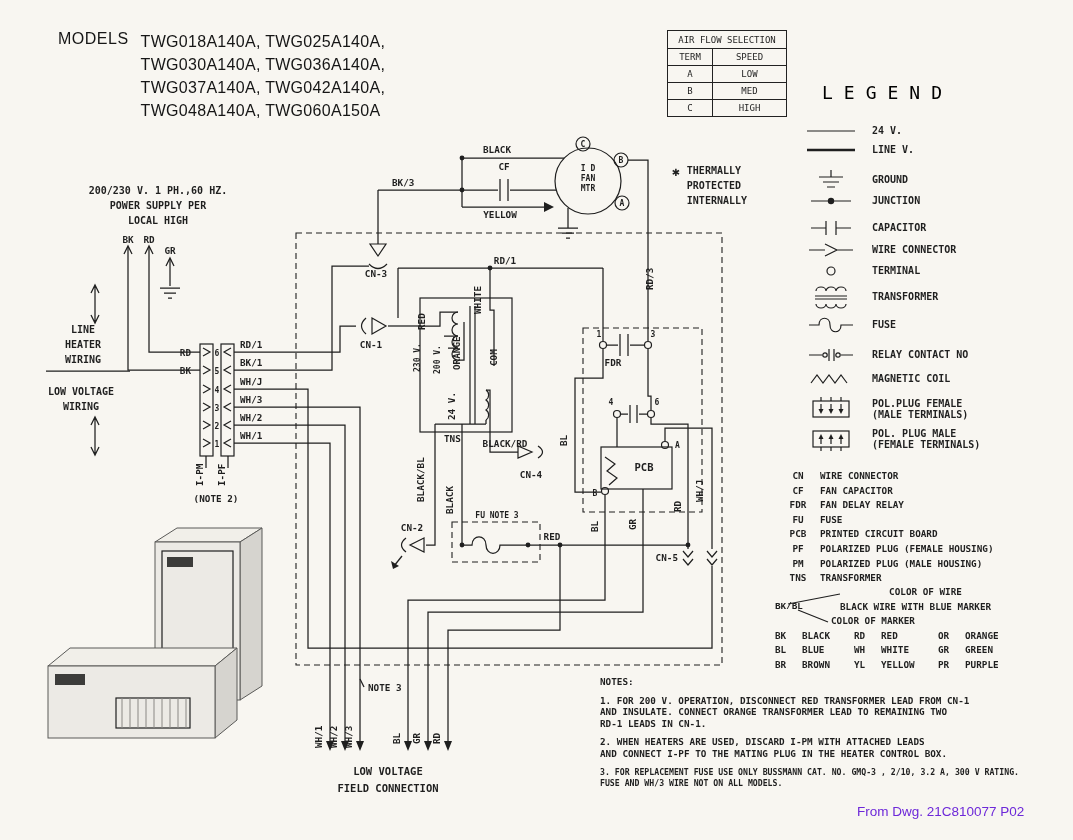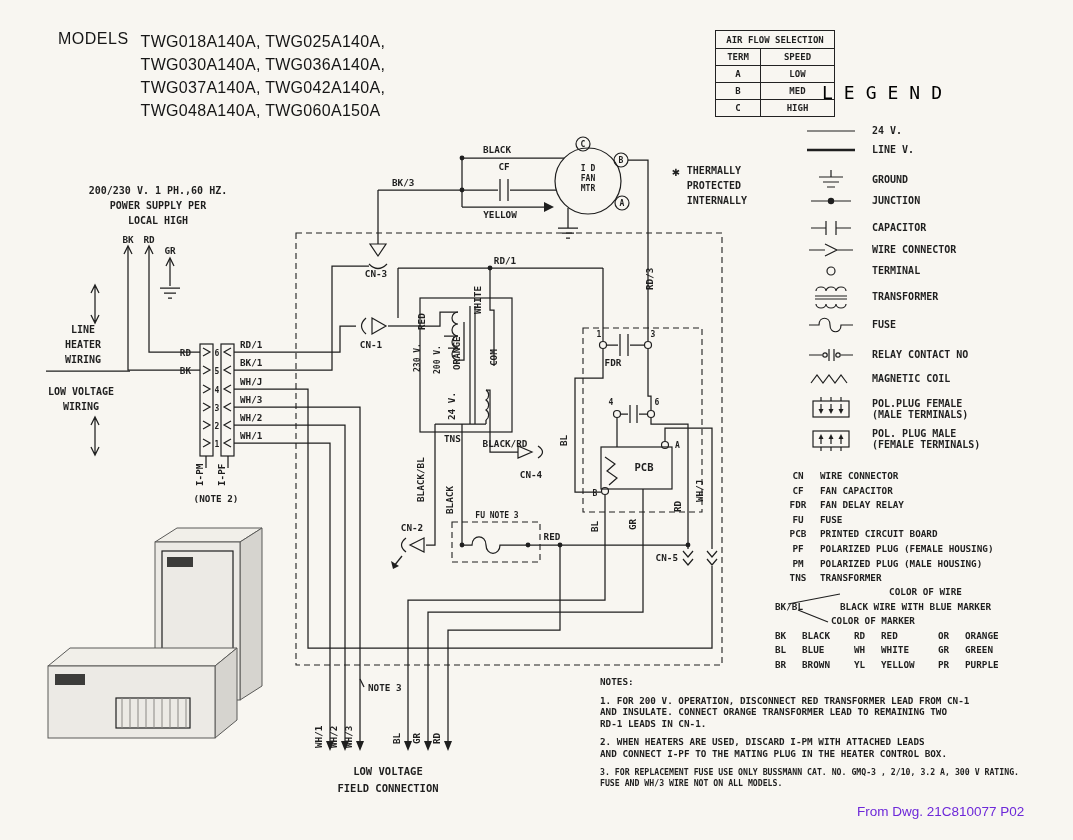--- a/index.html
+++ b/index.html
@@ -19,41 +19,41 @@
   .u-front{fill:#eceae5;stroke:#5a5a58;stroke-width:1;}
   .u-side{fill:#d6d4cf;stroke:#5a5a58;stroke-width:1;}
   .u-top{fill:#f1efe9;stroke:#5a5a58;stroke-width:1;}
   .u-line{stroke:#8a8884;stroke-width:1;fill:none;}
   .u-dark{fill:#3c3c3a;stroke:none;}
 
   .models{left:58px;top:30px;display:flex;font-family:"Liberation Sans",sans-serif;font-size:16px;color:#161616;}
   .models .m-label{margin-right:12px;letter-spacing:.5px;}
   .models .m-lines div{line-height:23px;letter-spacing:.3px;}
 
-  .airflow{left:667px;top:30px;width:118px;border:1.4px solid #222;font-size:9px;font-weight:bold;text-align:center;background:#f8f6f1;margin-left:48px;}
+  .airflow{left:667px;top:30px;width:118px;border:1.4px solid #222;font-size:9px;font-weight:normal;text-align:center;background:#f8f6f1;}
   .airflow .t{border-bottom:1.4px solid #222;padding:4px 0 3px;}
   .airflow .r{display:flex;border-bottom:1.4px solid #222;}
   .airflow .r:last-child{border-bottom:none;}
   .airflow .c1{width:44px;border-right:1.4px solid #222;padding:3px 0;}
   .airflow .c2{flex:1;padding:3px 0;}
 
   .legend-title{left:822px;top:82px;font-size:18px;letter-spacing:11px;color:#000000;}
 
   .legend{left:800px;top:122px;width:272px;height:348px;}
   .l-row{position:absolute;left:0;display:flex;align-items:center;}
   .l-sym{width:62px;display:flex;justify-content:center;}
   .l-lab{font-size:10px;font-weight:bold;margin-left:10px;line-height:11.5px;white-space:nowrap;}
 
   .abbr{left:776px;top:469px;font-size:9.3px;font-weight:bold;line-height:14.6px;white-space:nowrap;}
   .abbr .row{display:flex;}
   .abbr .a{width:44px;text-align:center;}
 
   .colors{left:775px;top:585px;font-size:9.3px;font-weight:bold;line-height:14.6px;white-space:nowrap;}
   .colors .ind1{padding-left:68px;text-align:center;}
-  .colors .ex{display:flex;} .colors .ex .a{width:65px;}
+  .colors .ex{display:flex;} .colors .ex .a{width:65px;font-family:Liberation Mono, monospace;}
   .colors .ind2{padding-left:56px;}
   .crow{display:flex;}
   .cell{display:flex;} .cell .ca{width:27px;}
   .cw1{width:79px;} .cw2{width:84px;} .cw3{width:70px;}
 
   .notes{left:600px;top:676px;font-size:9.3px;font-weight:bold;line-height:11.6px;white-space:nowrap;}
   .notes .gap{height:7px;}
   .notes .small{font-size:8.2px;line-height:11px;}
 
   .footer{left:857px;top:804px;font-family:"Liberation Sans",sans-serif;font-size:13.5px;color:#6d28d9;}

